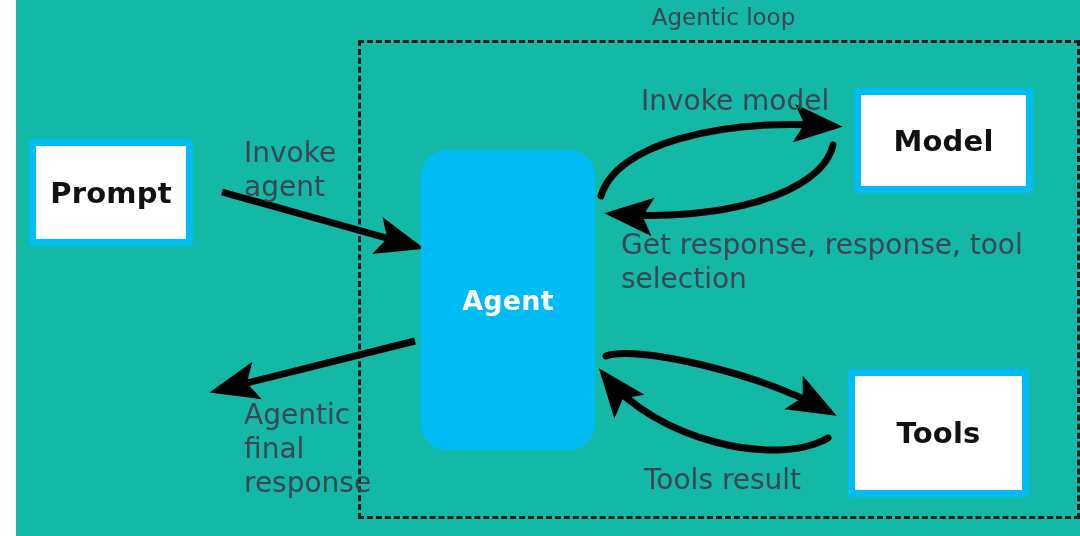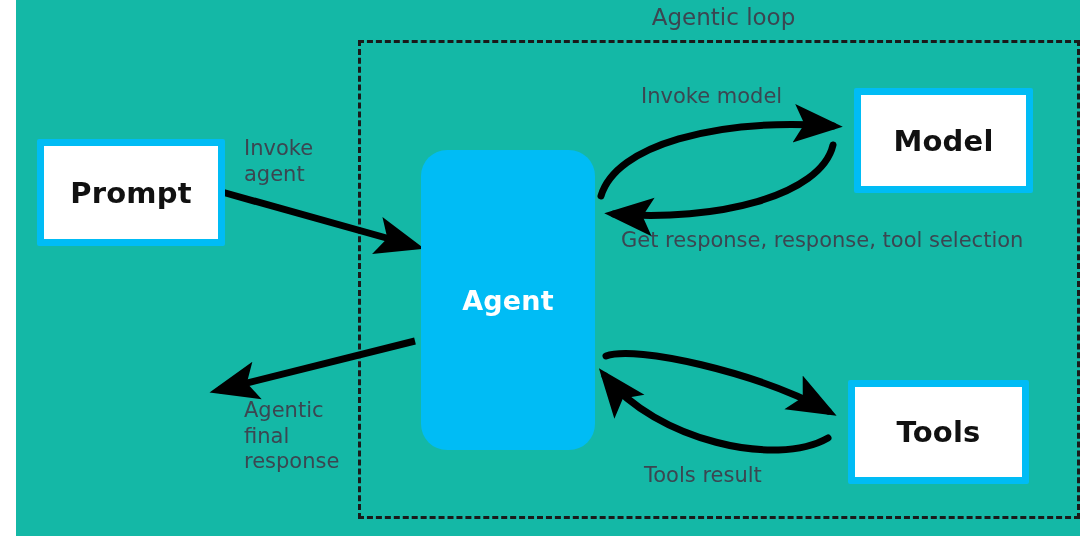--- a/index.html
+++ b/index.html
@@ -42,24 +42,24 @@
     border-radius: 2px;
     color: #111111;
     font-size: 29px;
   }
   .node-filled {
     background: #00bcf5;
     border-radius: 26px;
     color: #ffffff;
     font-size: 27px;
   }
-  #prompt-box  { left: 21px;  top: 139px; width: 188px; height: 107px; }
+  #prompt-box  { left: 13px;  top: 139px; width: 164px; height: 107px; }
   #result-box  { left: 16px;  top: 345px; width: 175px; height: 106px; }
   #model-box   { left: 838px; top: 88px;  width: 179px; height: 105px; }
-  #tools-box   { left: 832px; top: 380px; width: 181px; height: 104px; }
+  #tools-box   { left: 832px; top: 369px; width: 181px; height: 128px; }
   #agent-box   { left: 405px; top: 150px; width: 174px; height: 300px; }
 
   
   #agentic-loop-boundary {
     position: absolute;
     left: 342px;
     top: 40px;
     width: 722px;
     height: 479px;
     box-sizing: border-box;
@@ -72,21 +72,21 @@
     top: 4px;
     width: 215px;
     text-align: center;
     font-size: 23px;
     color: #3b4651;
   }
 
   
   .edge-label {
     position: absolute;
-    font-size: 21px;
+    font-size: 28px;
     color: #3b4651;
     line-height: 1.22;
     white-space: pre-line;
   }
   #label-invoke-agent       { left: 228px; top: 136px; }
   #label-return-final       { left: 228px; top: 398px; }
   #label-invoke-model       { left: 625px; top: 84px;  }
   #label-get-response       { left: 605px; top: 228px; }
   #label-execute-tool       { left: 630px; top: 299px; }
   #label-return-result      { left: 628px; top: 463px; }

